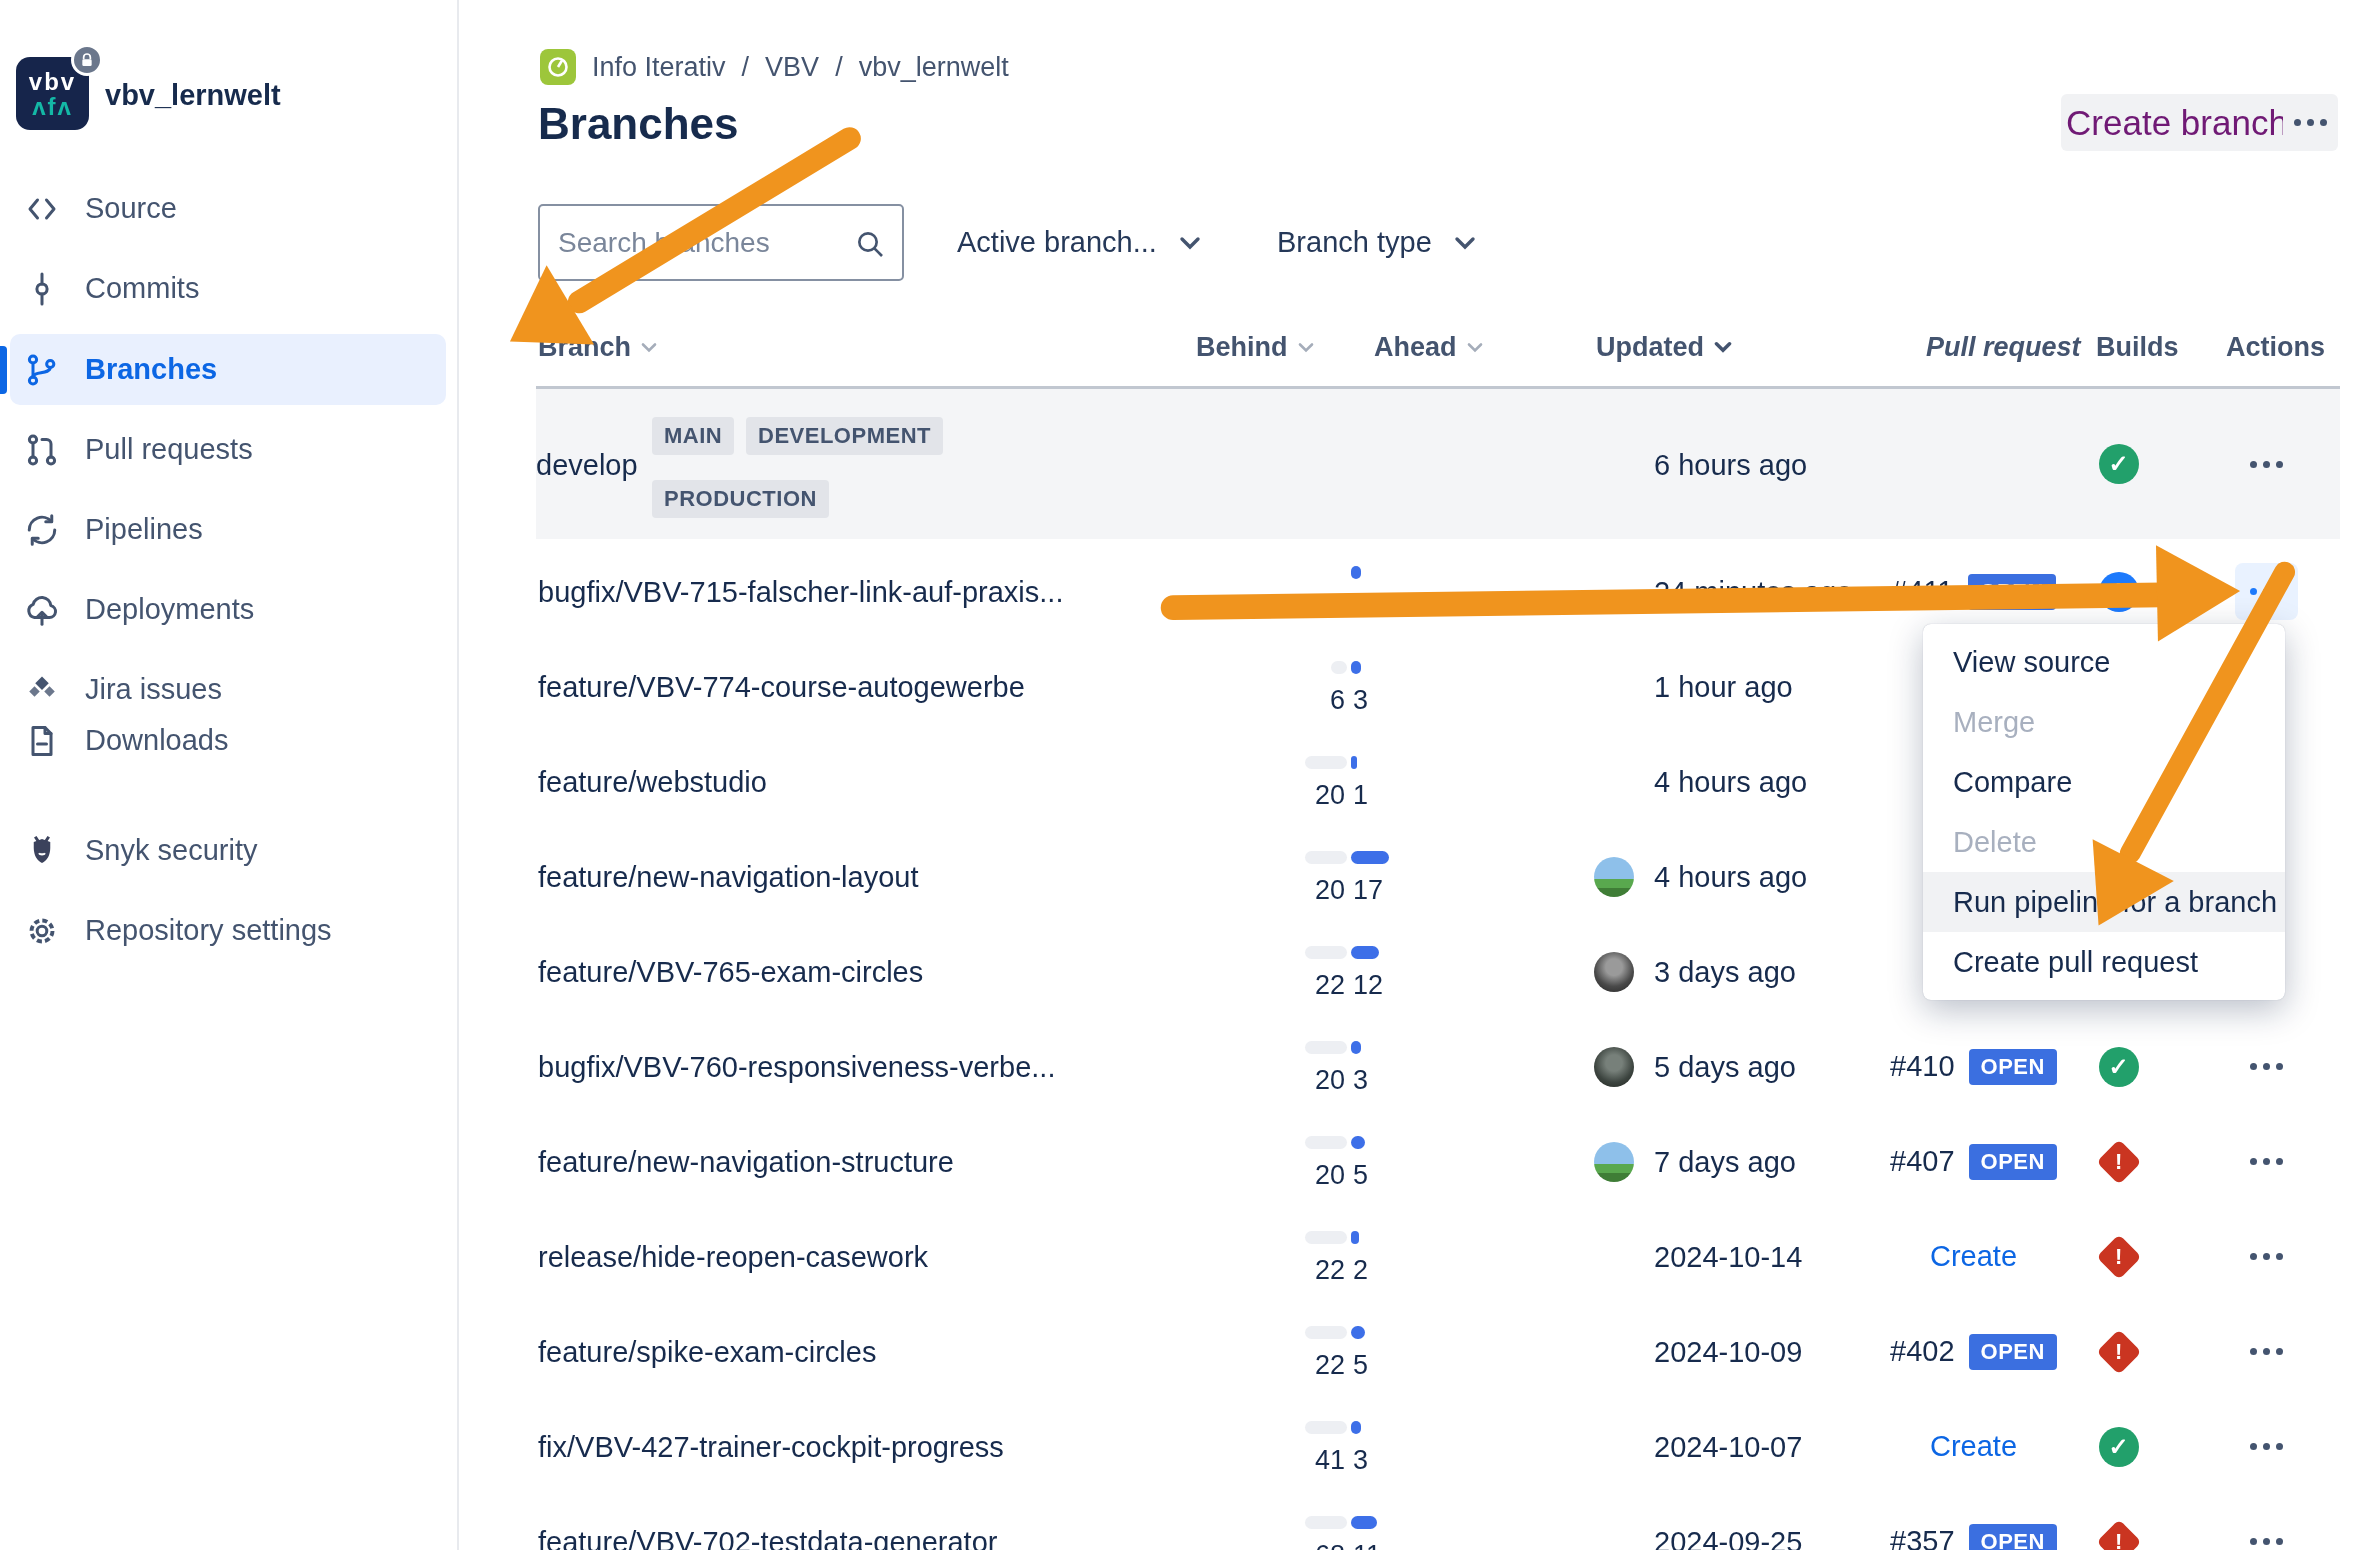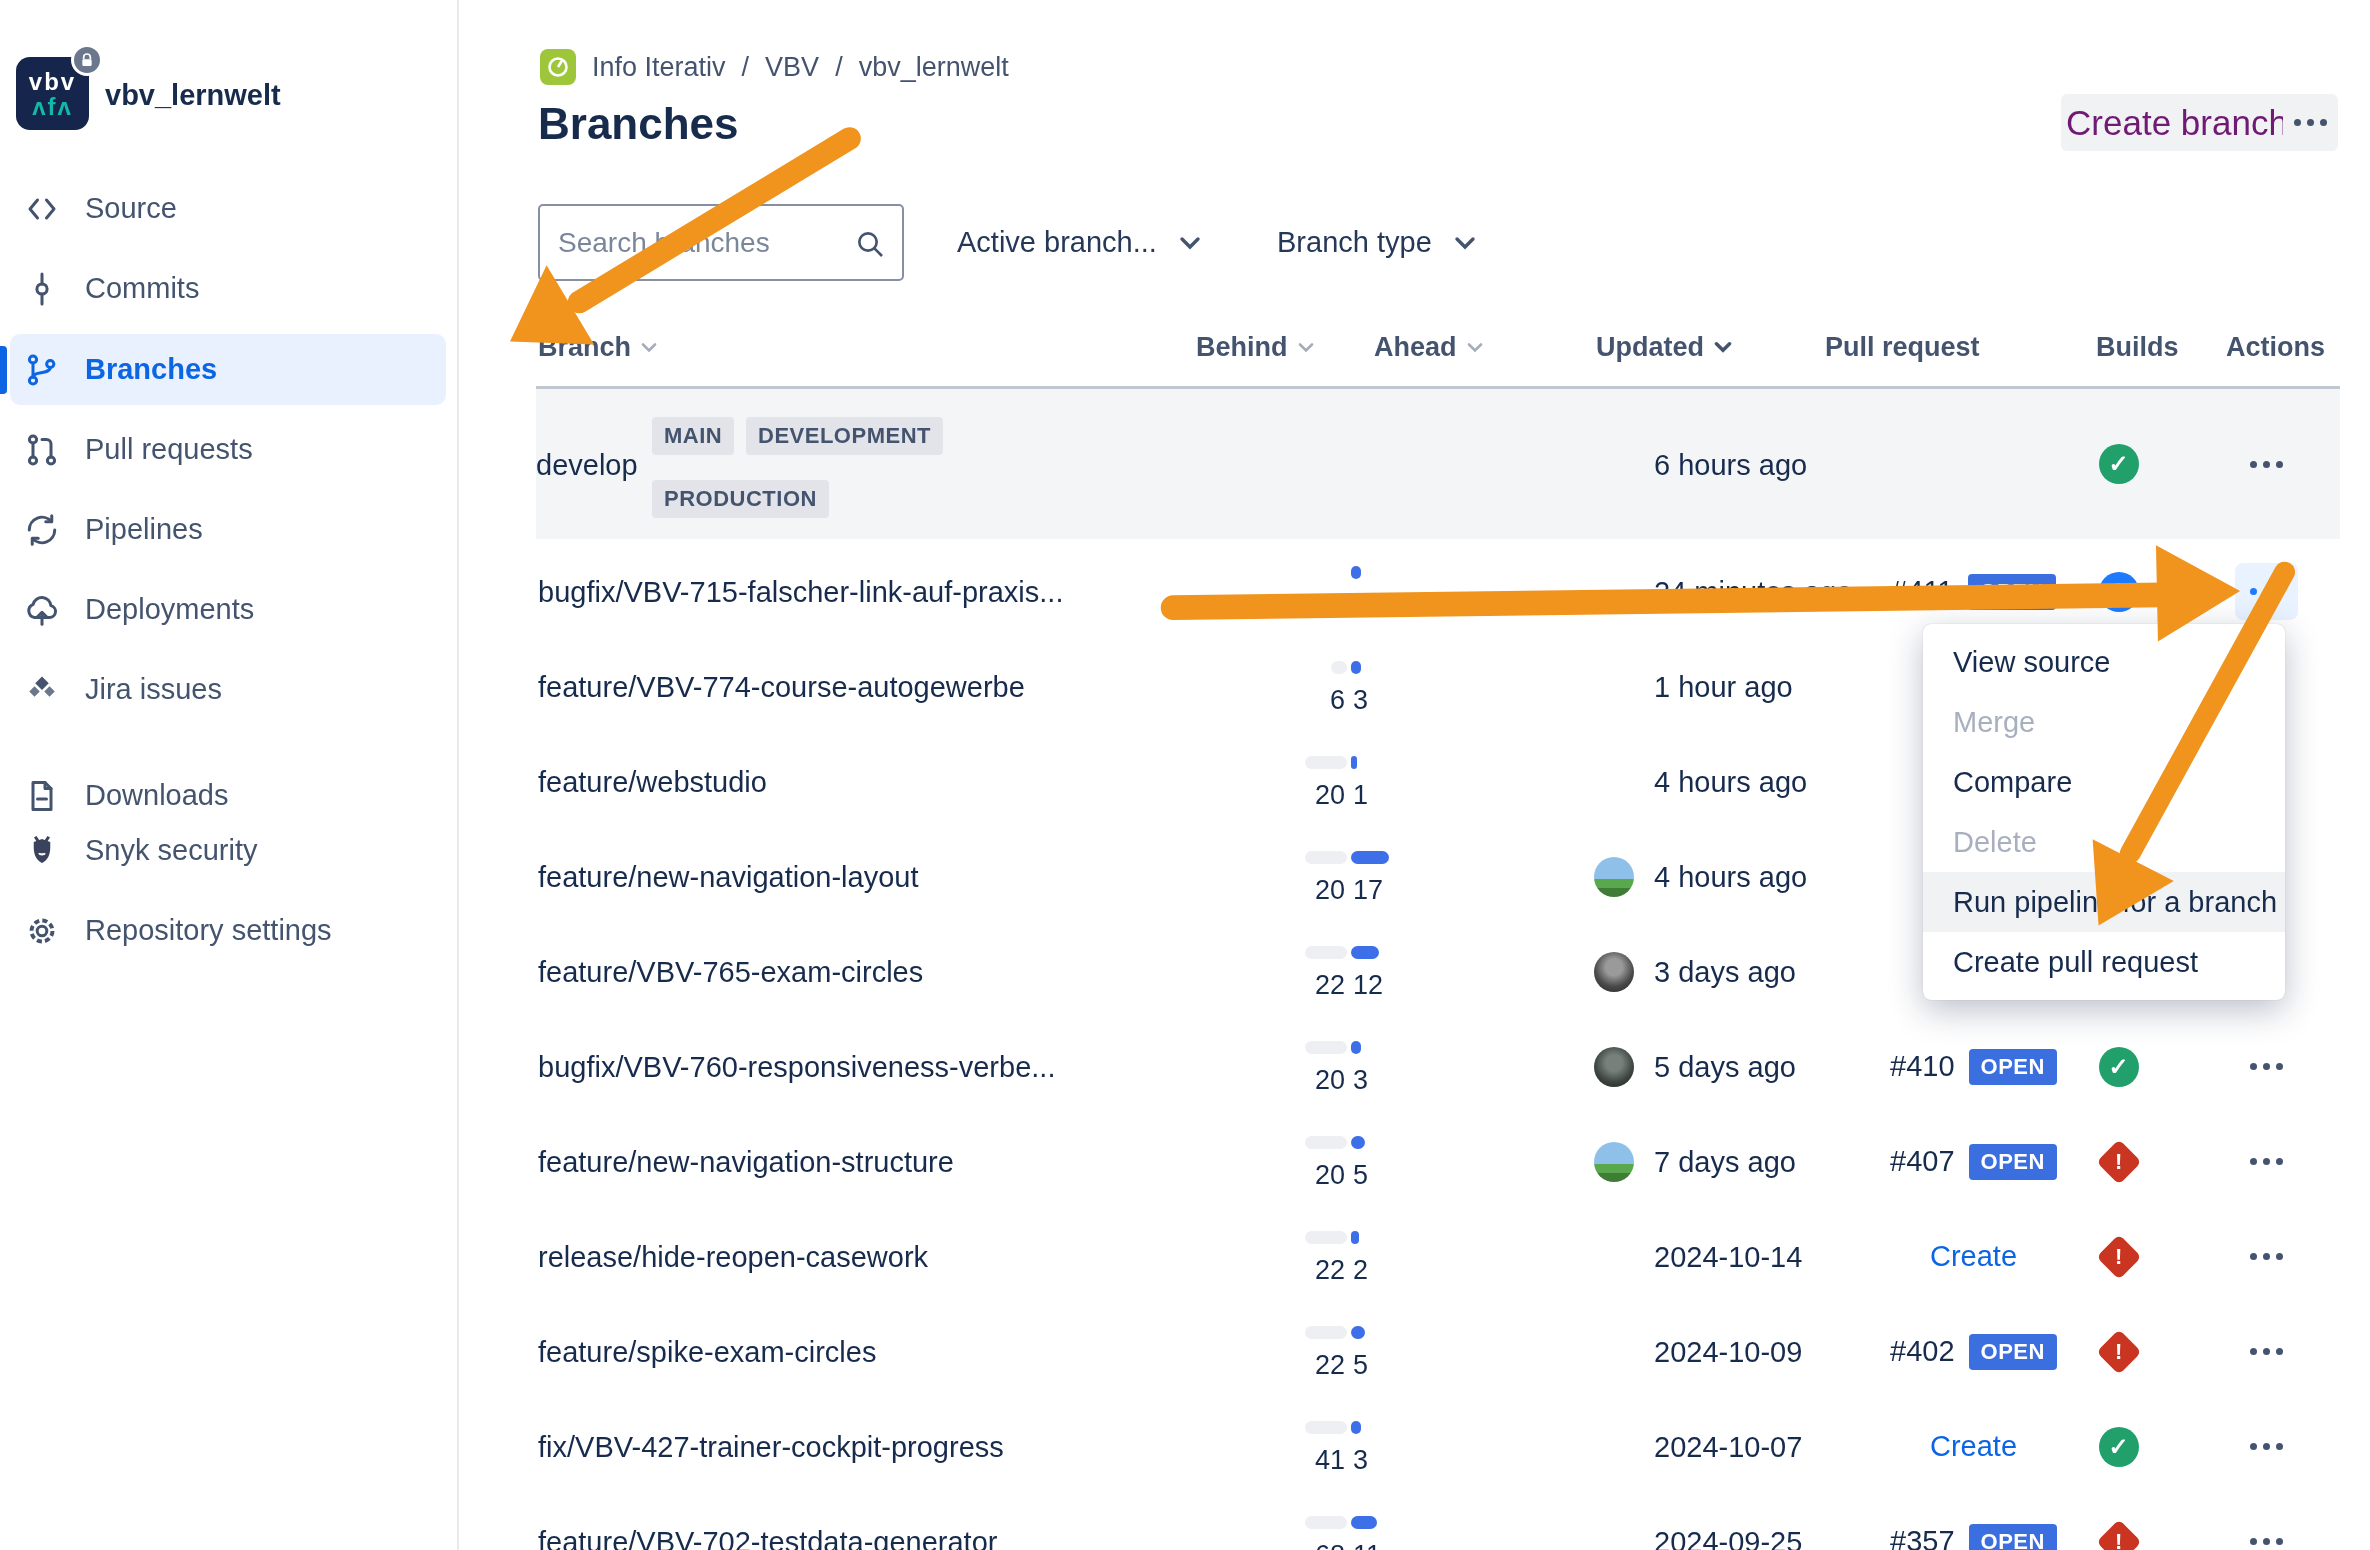--- a/index.html
+++ b/index.html
@@ -166,21 +166,21 @@
         <div class="nav-item" style="top: 650px;">
           <span class="nicon">
             <svg width="36" height="36" viewBox="0 0 24 24">
               <path d="M12 3l4.5 4.5L12 12 7.5 7.5z" fill="#44546F"></path>
               <path d="M7 9.5l3.5 3.5L7 16.5 3.5 13z" fill="#6B778C"></path>
               <path d="M17 9.5L20.5 13 17 16.5 13.5 13z" fill="#6B778C"></path>
             </svg>
           </span>
                  <span class="nlabel">Jira issues</span>
         </div>
-        <div class="nav-item" style="top: 756px;">
+        <div class="nav-item" style="top: 701px;">
           <span class="nicon">
             <svg width="36" height="36" viewBox="0 0 24 24">
               <path d="M6 3h8l4 4v14H6z" fill="none" stroke="#44546F" stroke-width="2" stroke-linecap="round" stroke-linejoin="round"></path>
               <path d="M14 3v4h4" fill="none" stroke="#44546F" stroke-width="2" stroke-linecap="round" stroke-linejoin="round"></path>
               <path d="M9 14h6" fill="none" stroke="#44546F" stroke-width="2" stroke-linecap="round" stroke-linejoin="round"></path>
             </svg>
           </span>
                  <span class="nlabel">Downloads</span>
         </div>
         <div class="nav-item" style="top: 811px;">
@@ -268,21 +268,21 @@
         <svg width="16" height="11" viewBox="0 0 16 11">
           <path d="M2 2.5 8 8.5 14 2.5" fill="none" stroke="#A5ADBA" stroke-width="2.6" stroke-linecap="round"></path>
         </svg>
       </div>
       <div class="col-head" style="left: 1596px;">
         <span>Updated</span>
         <svg width="18" height="12" viewBox="0 0 16 11">
           <path d="M2 2.5 8 8.5 14 2.5" fill="none" stroke="#44546F" stroke-width="3.2" stroke-linecap="round"></path>
         </svg>
       </div>
-      <div class="col-head" style="left: 1825px;">
+      <div class="col-head" style="left: 1926px; font-style: italic;">
         <span>Pull request</span>
       </div>
       <div class="col-head" style="left: 2096px;">
         <span>Builds</span>
       </div>
       <div class="col-head" style="left: 2226px;">
         <span>Actions</span>
       </div>
     </div>
 

